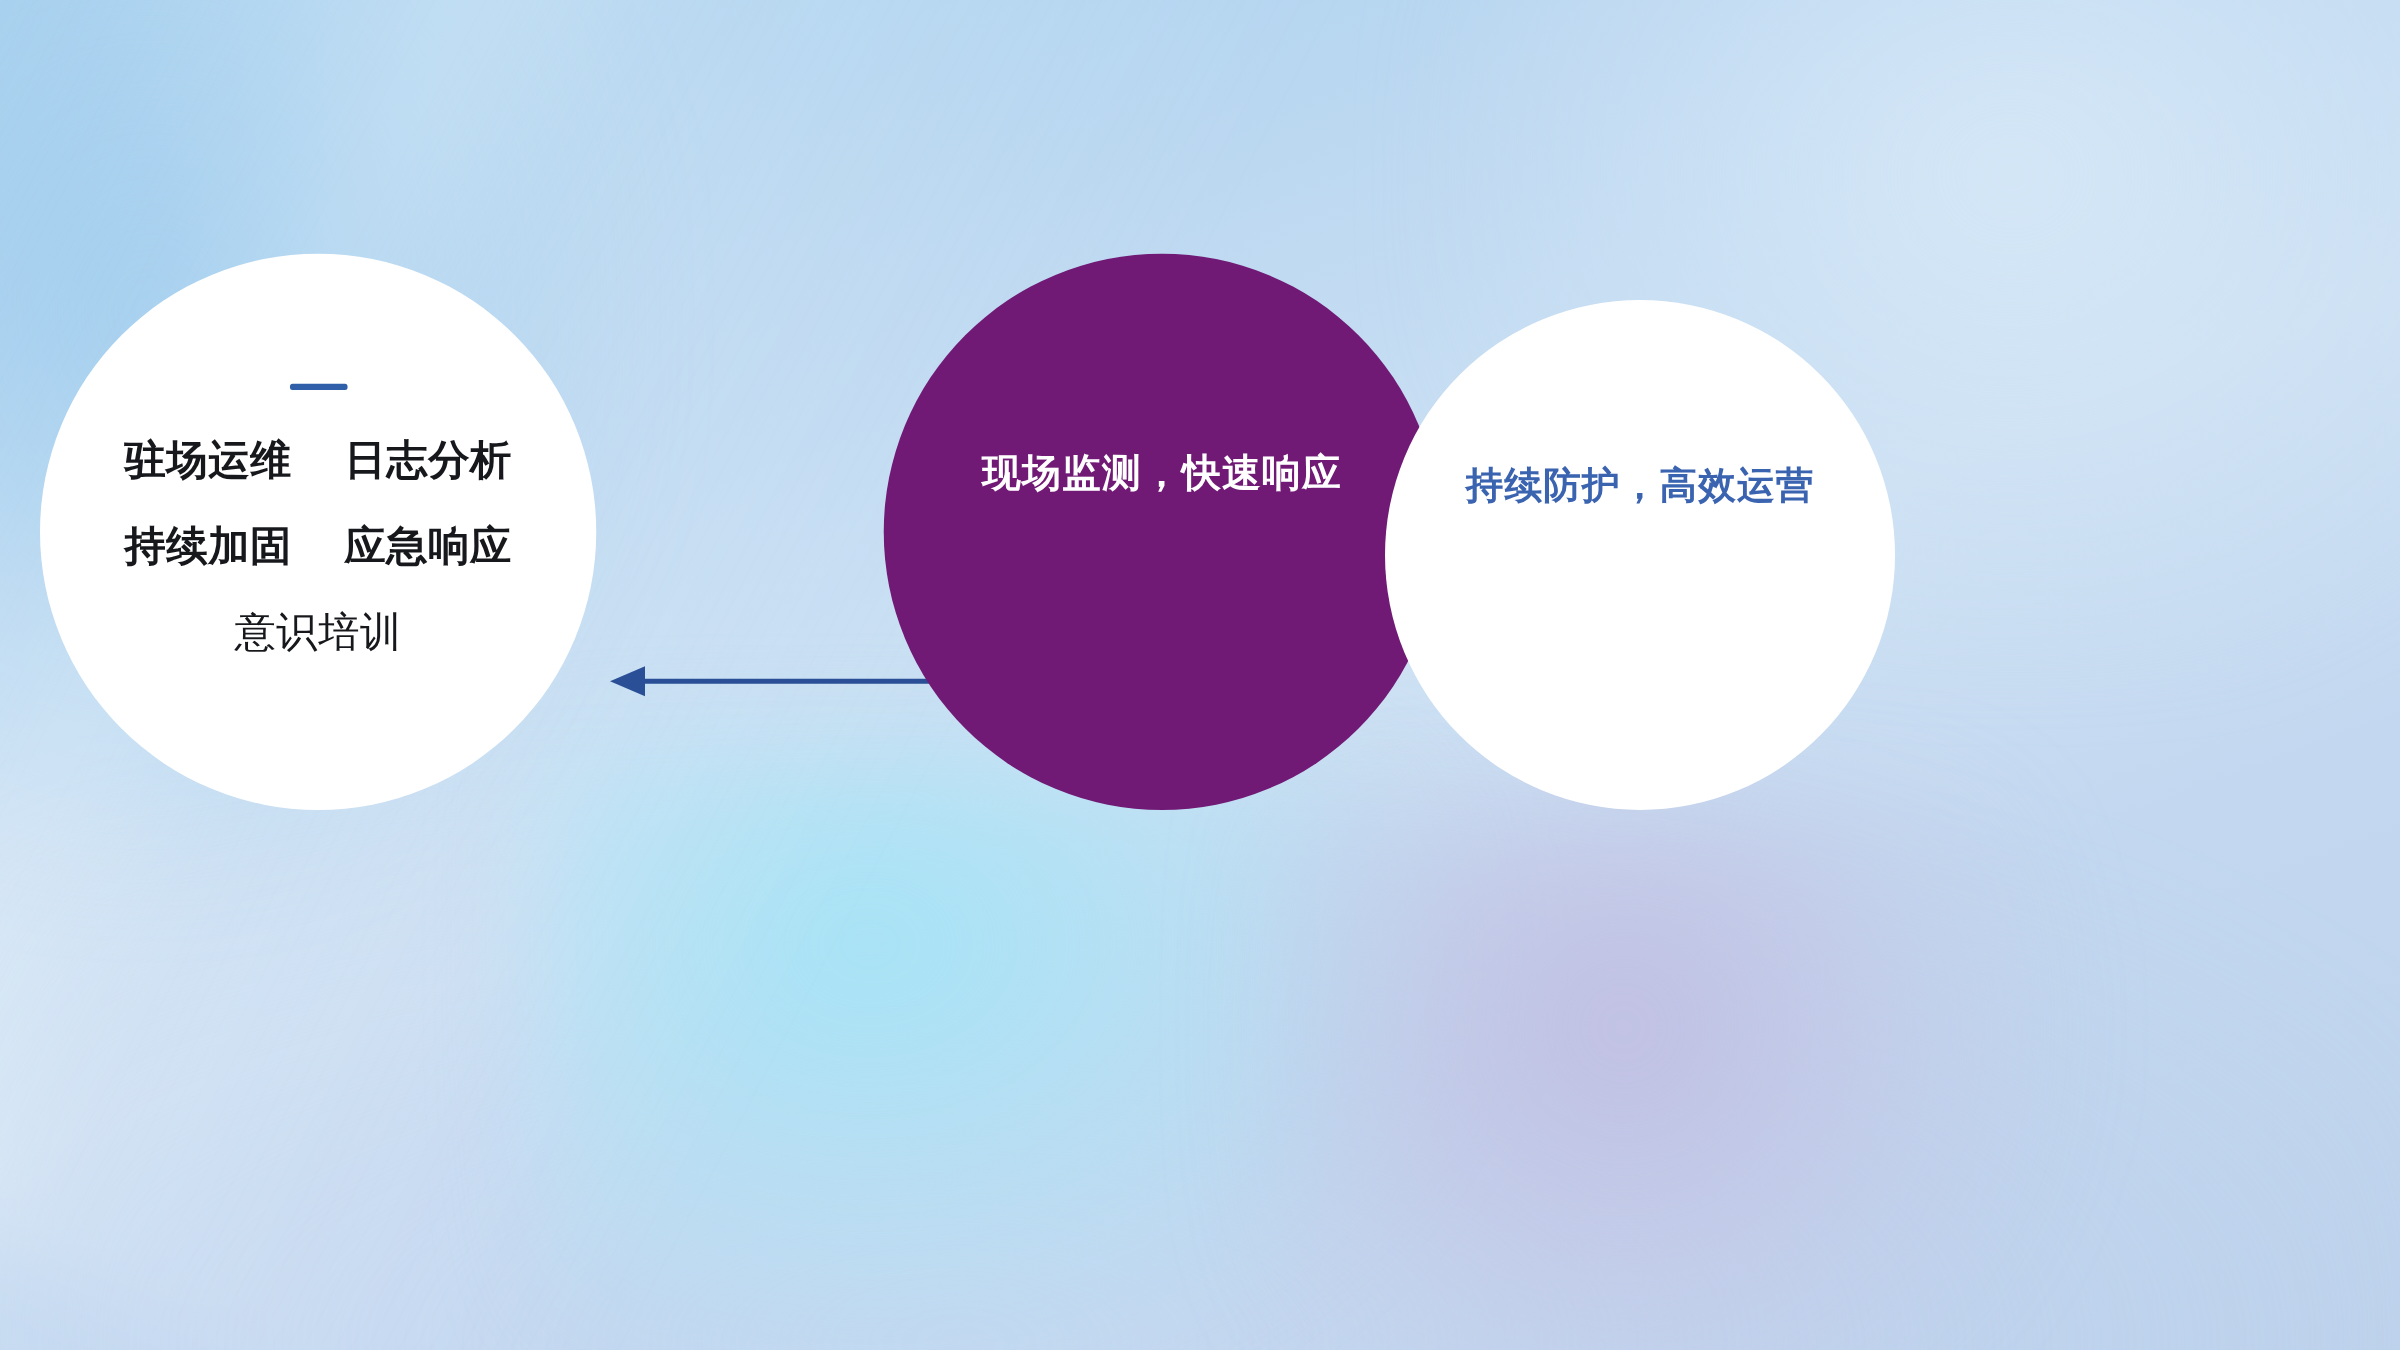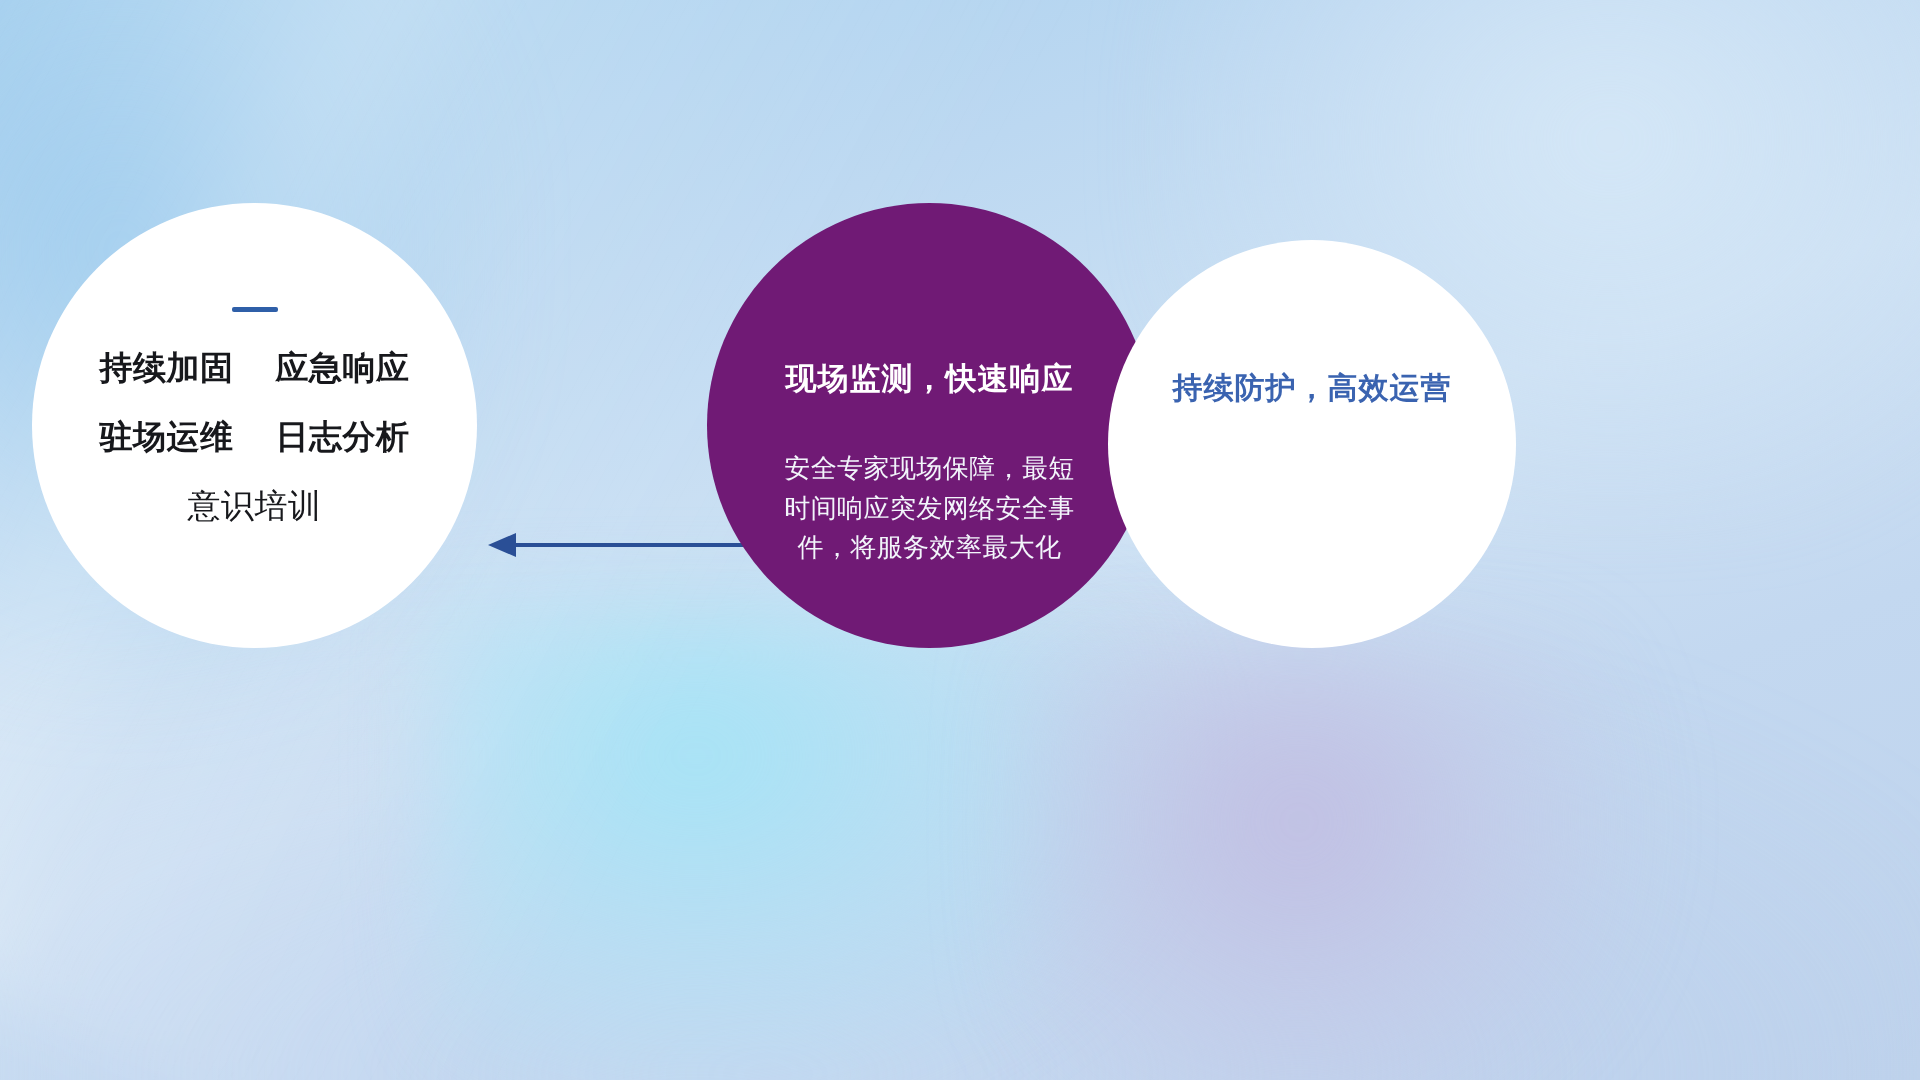--- a/index.html
+++ b/index.html
@@ -125,30 +125,29 @@
 <div id="bg-streak"></div>
 
 <svg id="arrow" viewBox="0 0 400 90">
   <line x1="390" y1="45" x2="30" y2="45" stroke="#2a4f96" stroke-width="4"></line>
   <polygon points="8,45 36,33 36,57" fill="#2a4f96"></polygon>
 </svg>
 
 <div class="circle" id="circle-left">
   <div class="dash"></div>
   <div class="kw-row">
+    <span>驻场运维</span>
+    <span>日志分析</span>
+  </div>
+  <div class="kw-row">
     <span>持续加固</span>
     <span>应急响应</span>
-  </div>
-  <div class="kw-row">
-    <span>驻场运维</span>
-    <span>日志分析</span>
   </div>
   <div class="kw-single">意识培训</div>
 </div>
 
 <div class="circle" id="circle-mid">
   <div class="title">现场监测，快速响应</div>
-  <div class="body">安全专家现场保障，最短时间响应突发网络安全事件，将服务效率最大化</div>
 </div>
 
 <div class="circle" id="circle-right">
   <div class="title">持续防护，高效运营</div>
 </div>
 
 </body></html>

